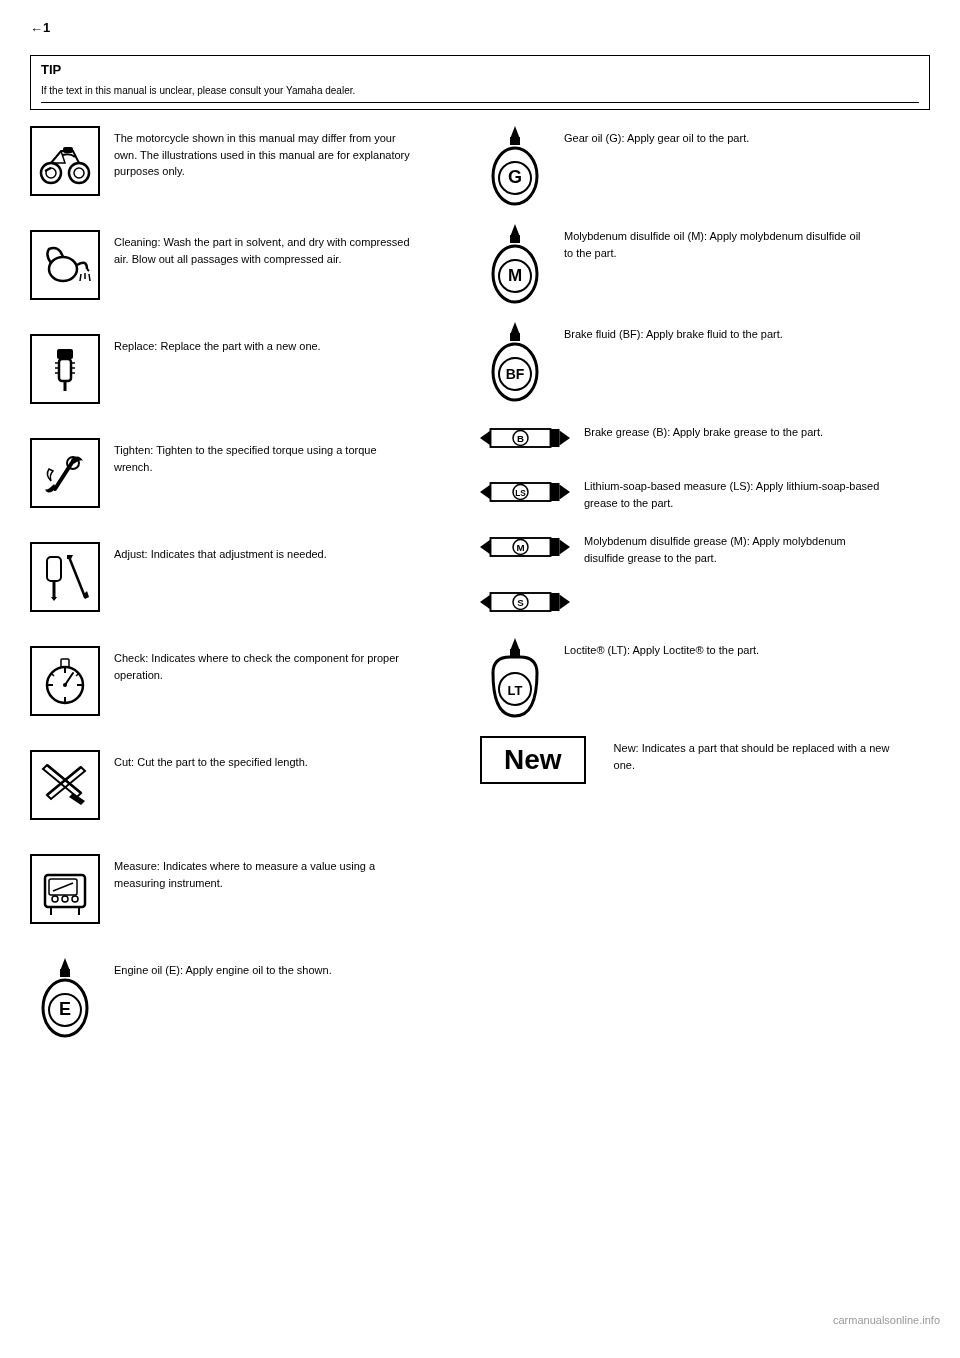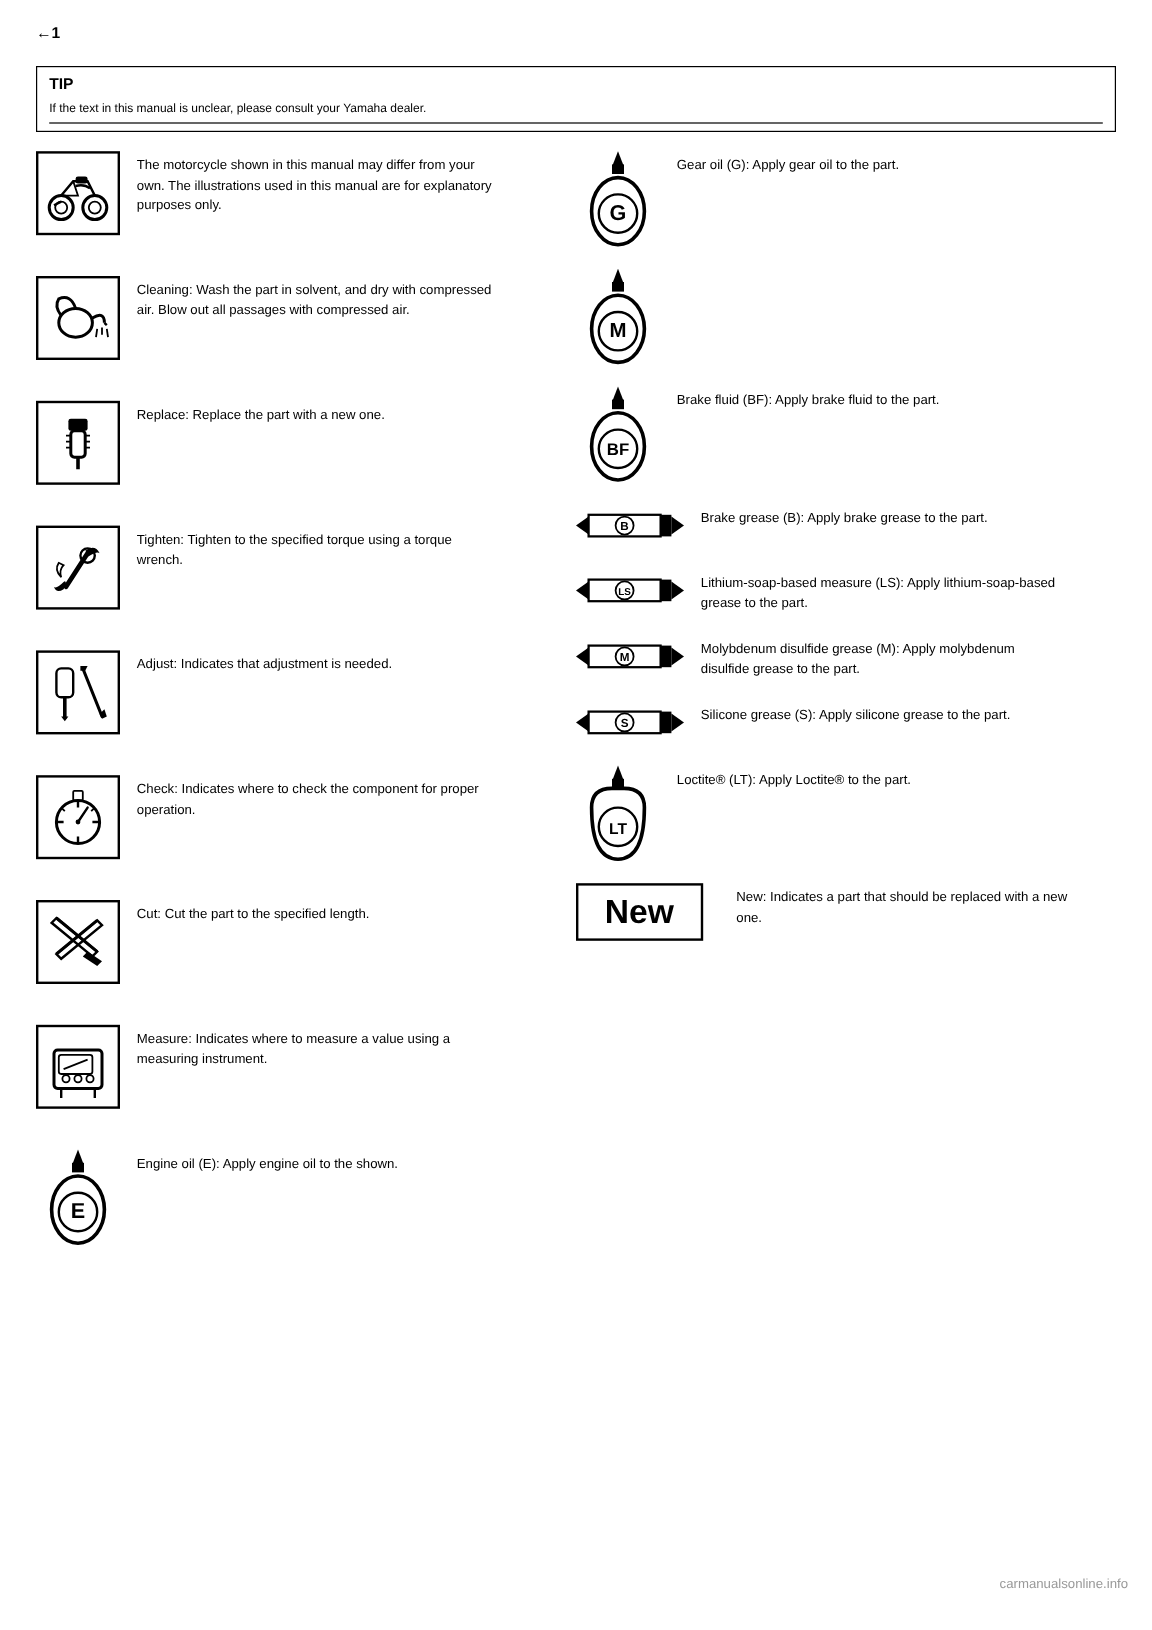--- a/index.html
+++ b/index.html
@@ -354,20 +354,21 @@
       <div class="right-icon-row">
         <div class="dropper-icon-wrap">
           <svg viewBox="0 0 70 90" width="70" height="90">
             <polygon points="35,5 30,18 40,18" fill="#000"></polygon>
             <rect x="30" y="16" width="10" height="8" fill="#000"></rect>
             <ellipse cx="35" cy="55" rx="22" ry="28" fill="none" stroke="#000" stroke-width="3"></ellipse>
             <circle cx="35" cy="57" r="16" fill="none" stroke="#000" stroke-width="2"></circle>
             <text x="35" y="62" text-anchor="middle" font-size="17" font-weight="bold" fill="#000" font-family="Arial">M</text>
           </svg>
         </div>
+        <div class="icon-desc">Molybdenum disulfide oil (M): Apply molybdenum disulfide oil to the part.</div>
       </div>
 
       <div class="right-icon-row">
         <div class="dropper-icon-wrap">
           <svg viewBox="0 0 70 90" width="70" height="90">
             <polygon points="35,5 30,18 40,18" fill="#000"></polygon>
             <rect x="30" y="16" width="10" height="8" fill="#000"></rect>
             <ellipse cx="35" cy="55" rx="22" ry="28" fill="none" stroke="#000" stroke-width="3"></ellipse>
             <circle cx="35" cy="57" r="16" fill="none" stroke="#000" stroke-width="2"></circle>
             <text x="35" y="62" text-anchor="middle" font-size="14" font-weight="bold" fill="#000" font-family="Arial">BF</text>
@@ -426,21 +427,20 @@
         <div class="tube-icon-wrap">
           <svg viewBox="0 0 120 40" width="120" height="40">
             <polygon points="0,20 14,10 14,30" fill="#000"></polygon>
             <rect x="14" y="8" width="80" height="24" fill="none" stroke="#000" stroke-width="2.5"></rect>
             <circle cx="54" cy="20" r="10" fill="none" stroke="#000" stroke-width="2"></circle>
             <text x="54" y="25" text-anchor="middle" font-size="13" font-weight="bold" fill="#000" font-family="Arial">S</text>
             <polygon points="120,20 106,10 106,30" fill="#000"></polygon>
             <rect x="94" y="8" width="12" height="24" fill="#000"></rect>
           </svg>
         </div>
-        <div class="icon-desc">Silicone grease (S): Apply silicone grease to the part.</div>
       </div>
 
       <div class="right-icon-row">
         <div class="dropper-icon-wrap">
           <svg viewBox="0 0 70 90" width="70" height="90">
             <polygon points="35,5 30,18 40,18" fill="#000"></polygon>
             <rect x="30" y="16" width="10" height="8" fill="#000"></rect>
 
             <path d="M13,40 Q13,83 35,83 Q57,83 57,40 Q57,24 40,24 L30,24 Q13,24 13,40 Z" fill="none" stroke="#000" stroke-width="3"></path>
             <circle cx="35" cy="56" r="16" fill="none" stroke="#000" stroke-width="2"></circle>

